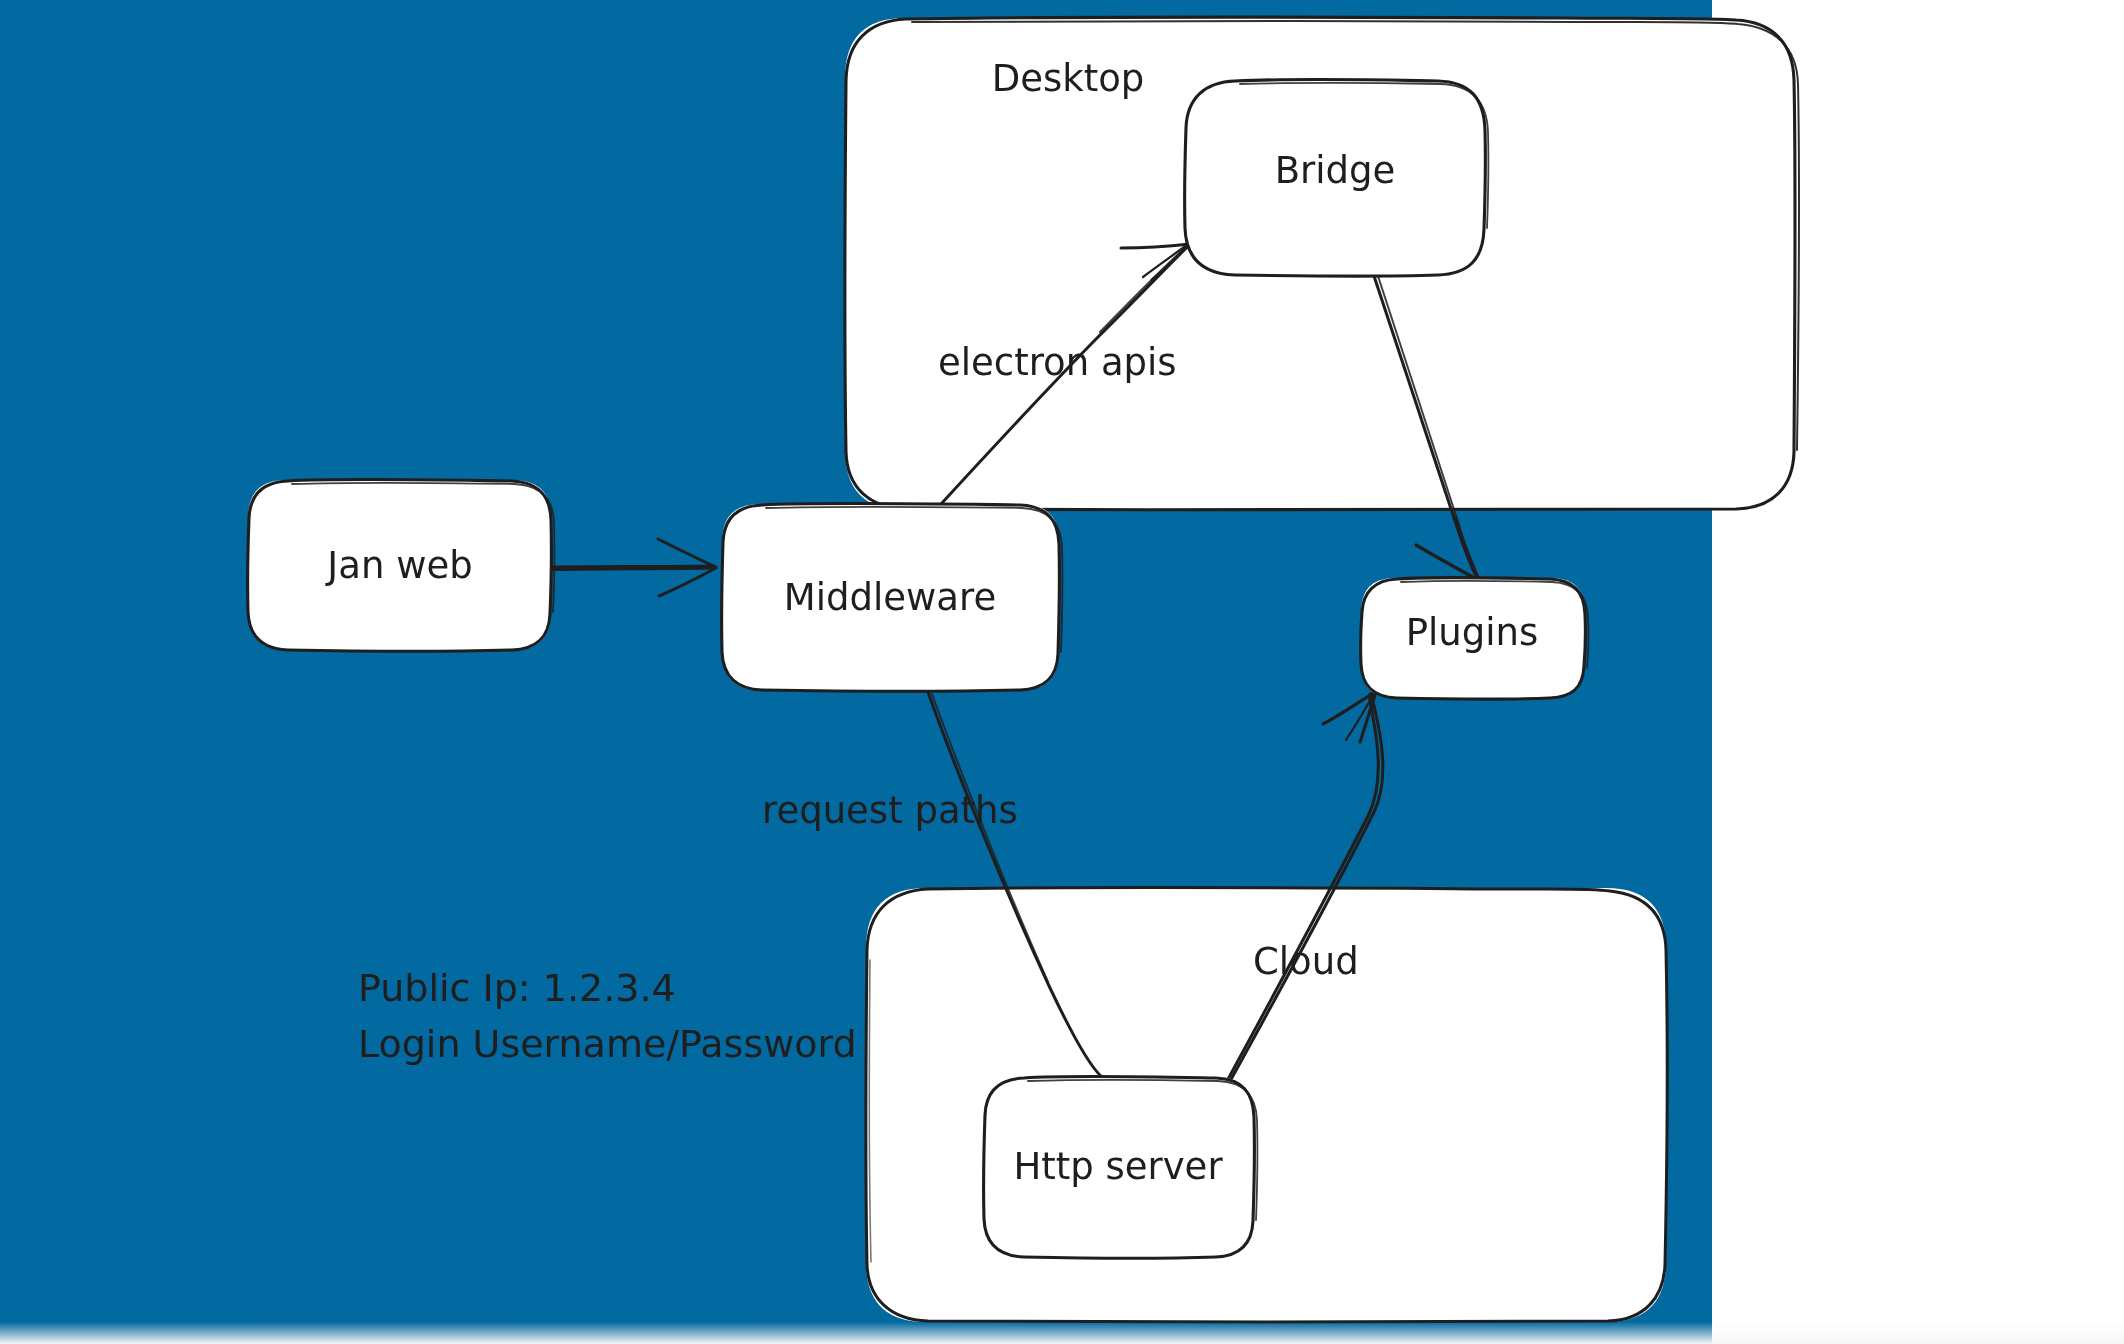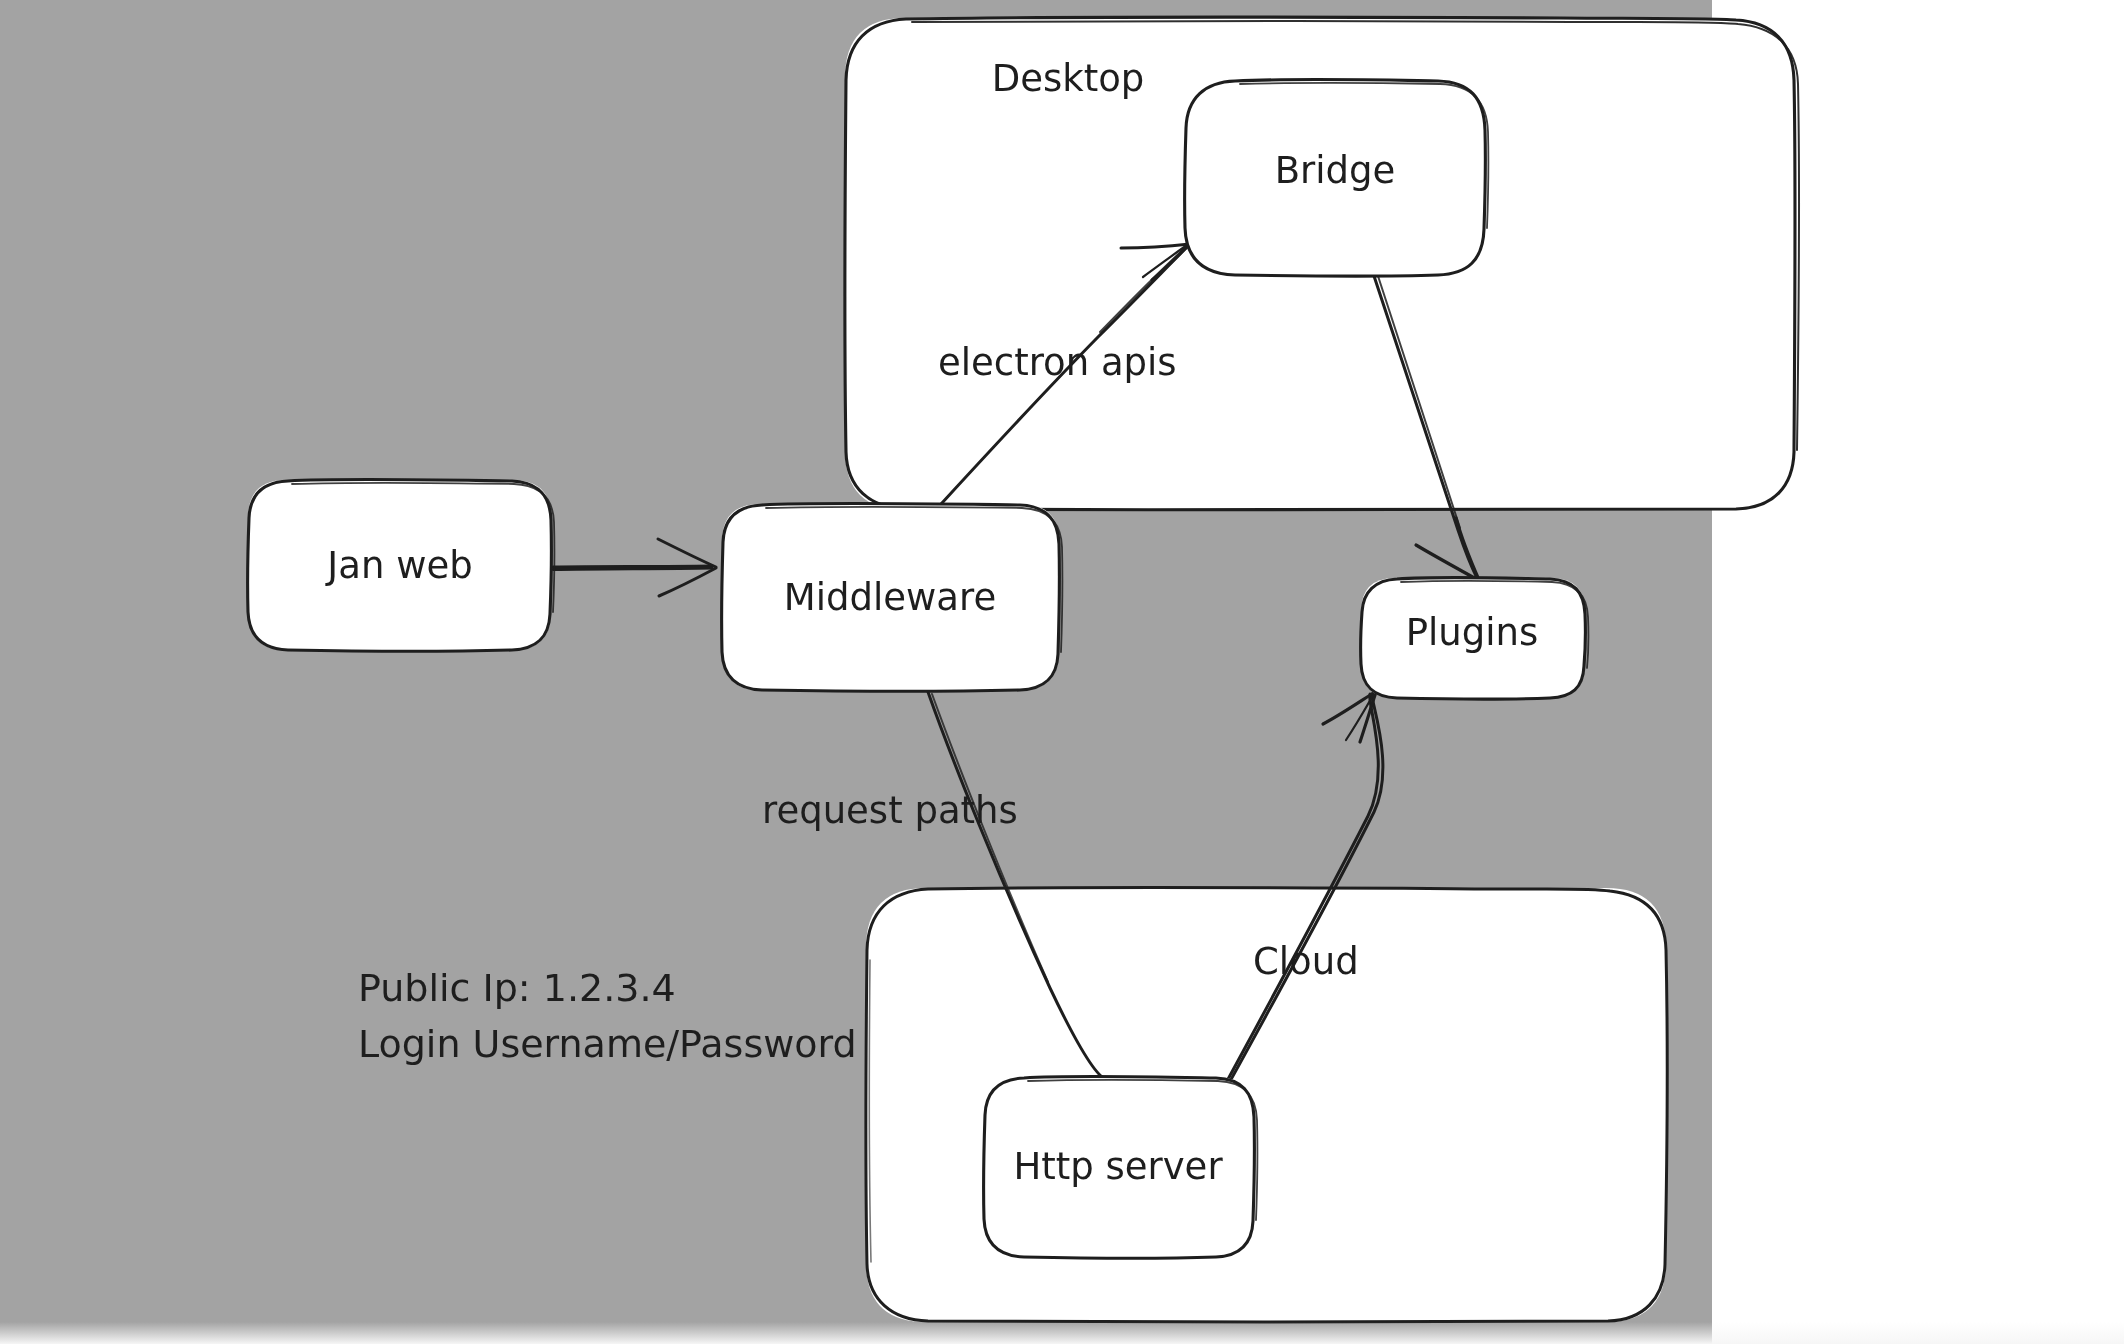--- a/index.html
+++ b/index.html
@@ -11,21 +11,21 @@
   body {
     width: 2124px;
     height: 1344px;
     overflow: hidden;
     font-family: "DejaVu Sans", sans-serif;
   }
   #canvas-root {
     position: relative;
     width: 1712px;
     height: 1344px;
-    background: #a3a3a3;
+    background: #0369a1;
   }
   #diagram-svg {
     position: absolute;
     left: 0;
     top: 0;
     width: 2124px;
     height: 1344px;
     display: block;
   }
   .sketch-stroke {

